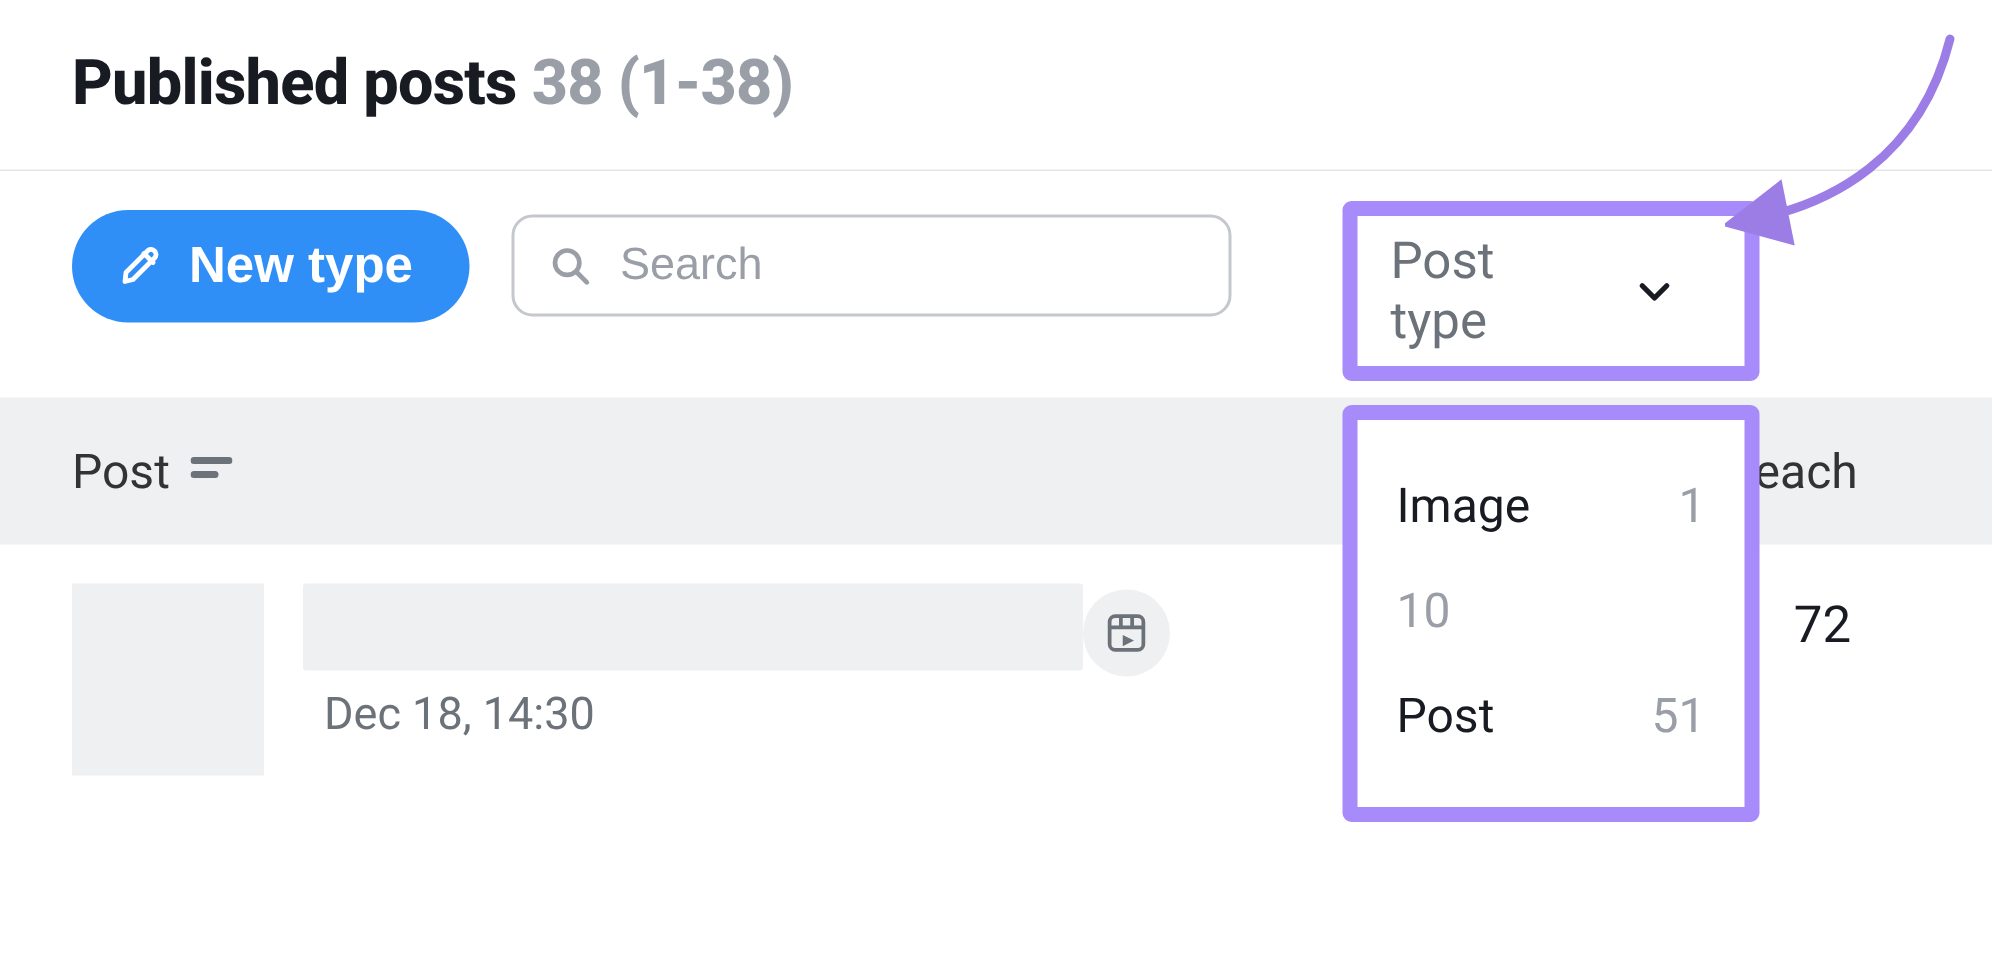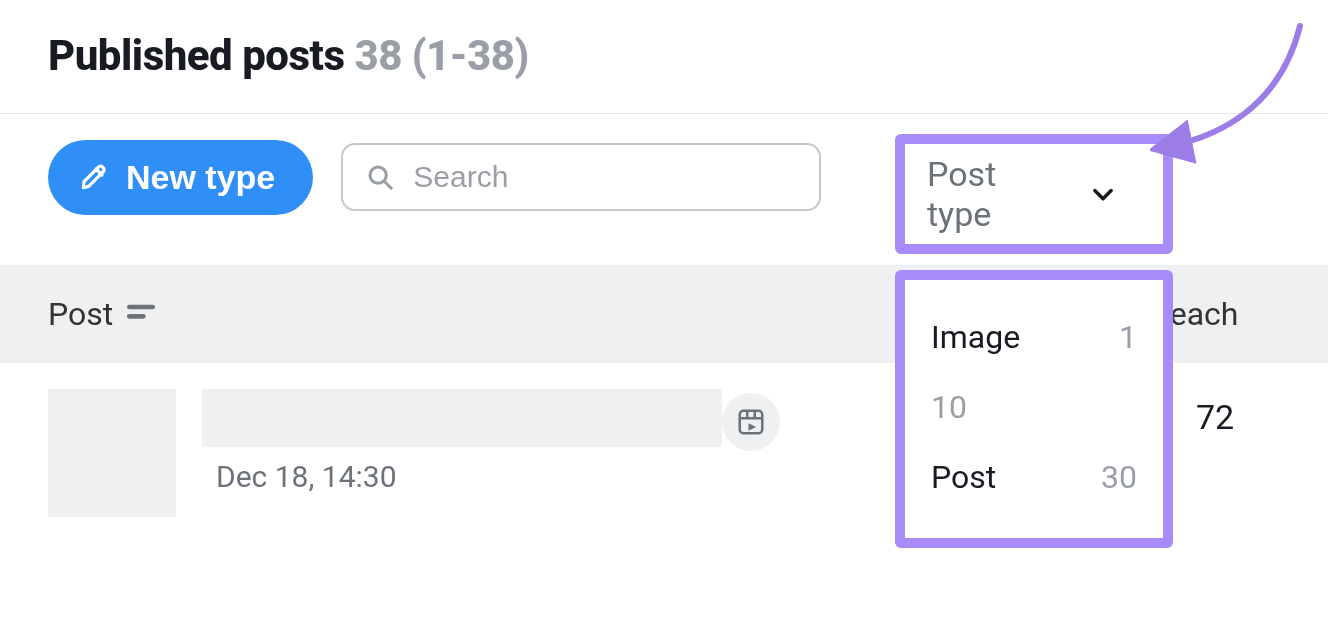--- a/index.html
+++ b/index.html
@@ -243,21 +243,21 @@
       <div class="dropdown-inner">
         <div class="opt">
           <span class="name">Image</span>
           <span class="cnt">1</span>
         </div>
         <div class="opt">
           <span class="cnt">10</span>
         </div>
         <div class="opt">
           <span class="name">Post</span>
-          <span class="cnt">30</span>
+          <span class="cnt">51</span>
         </div>
       </div>
     </div>
   </div>
 
 </div>
 
 <div class="table-header">
   <div class="col-post">
     <span>Post</span>

